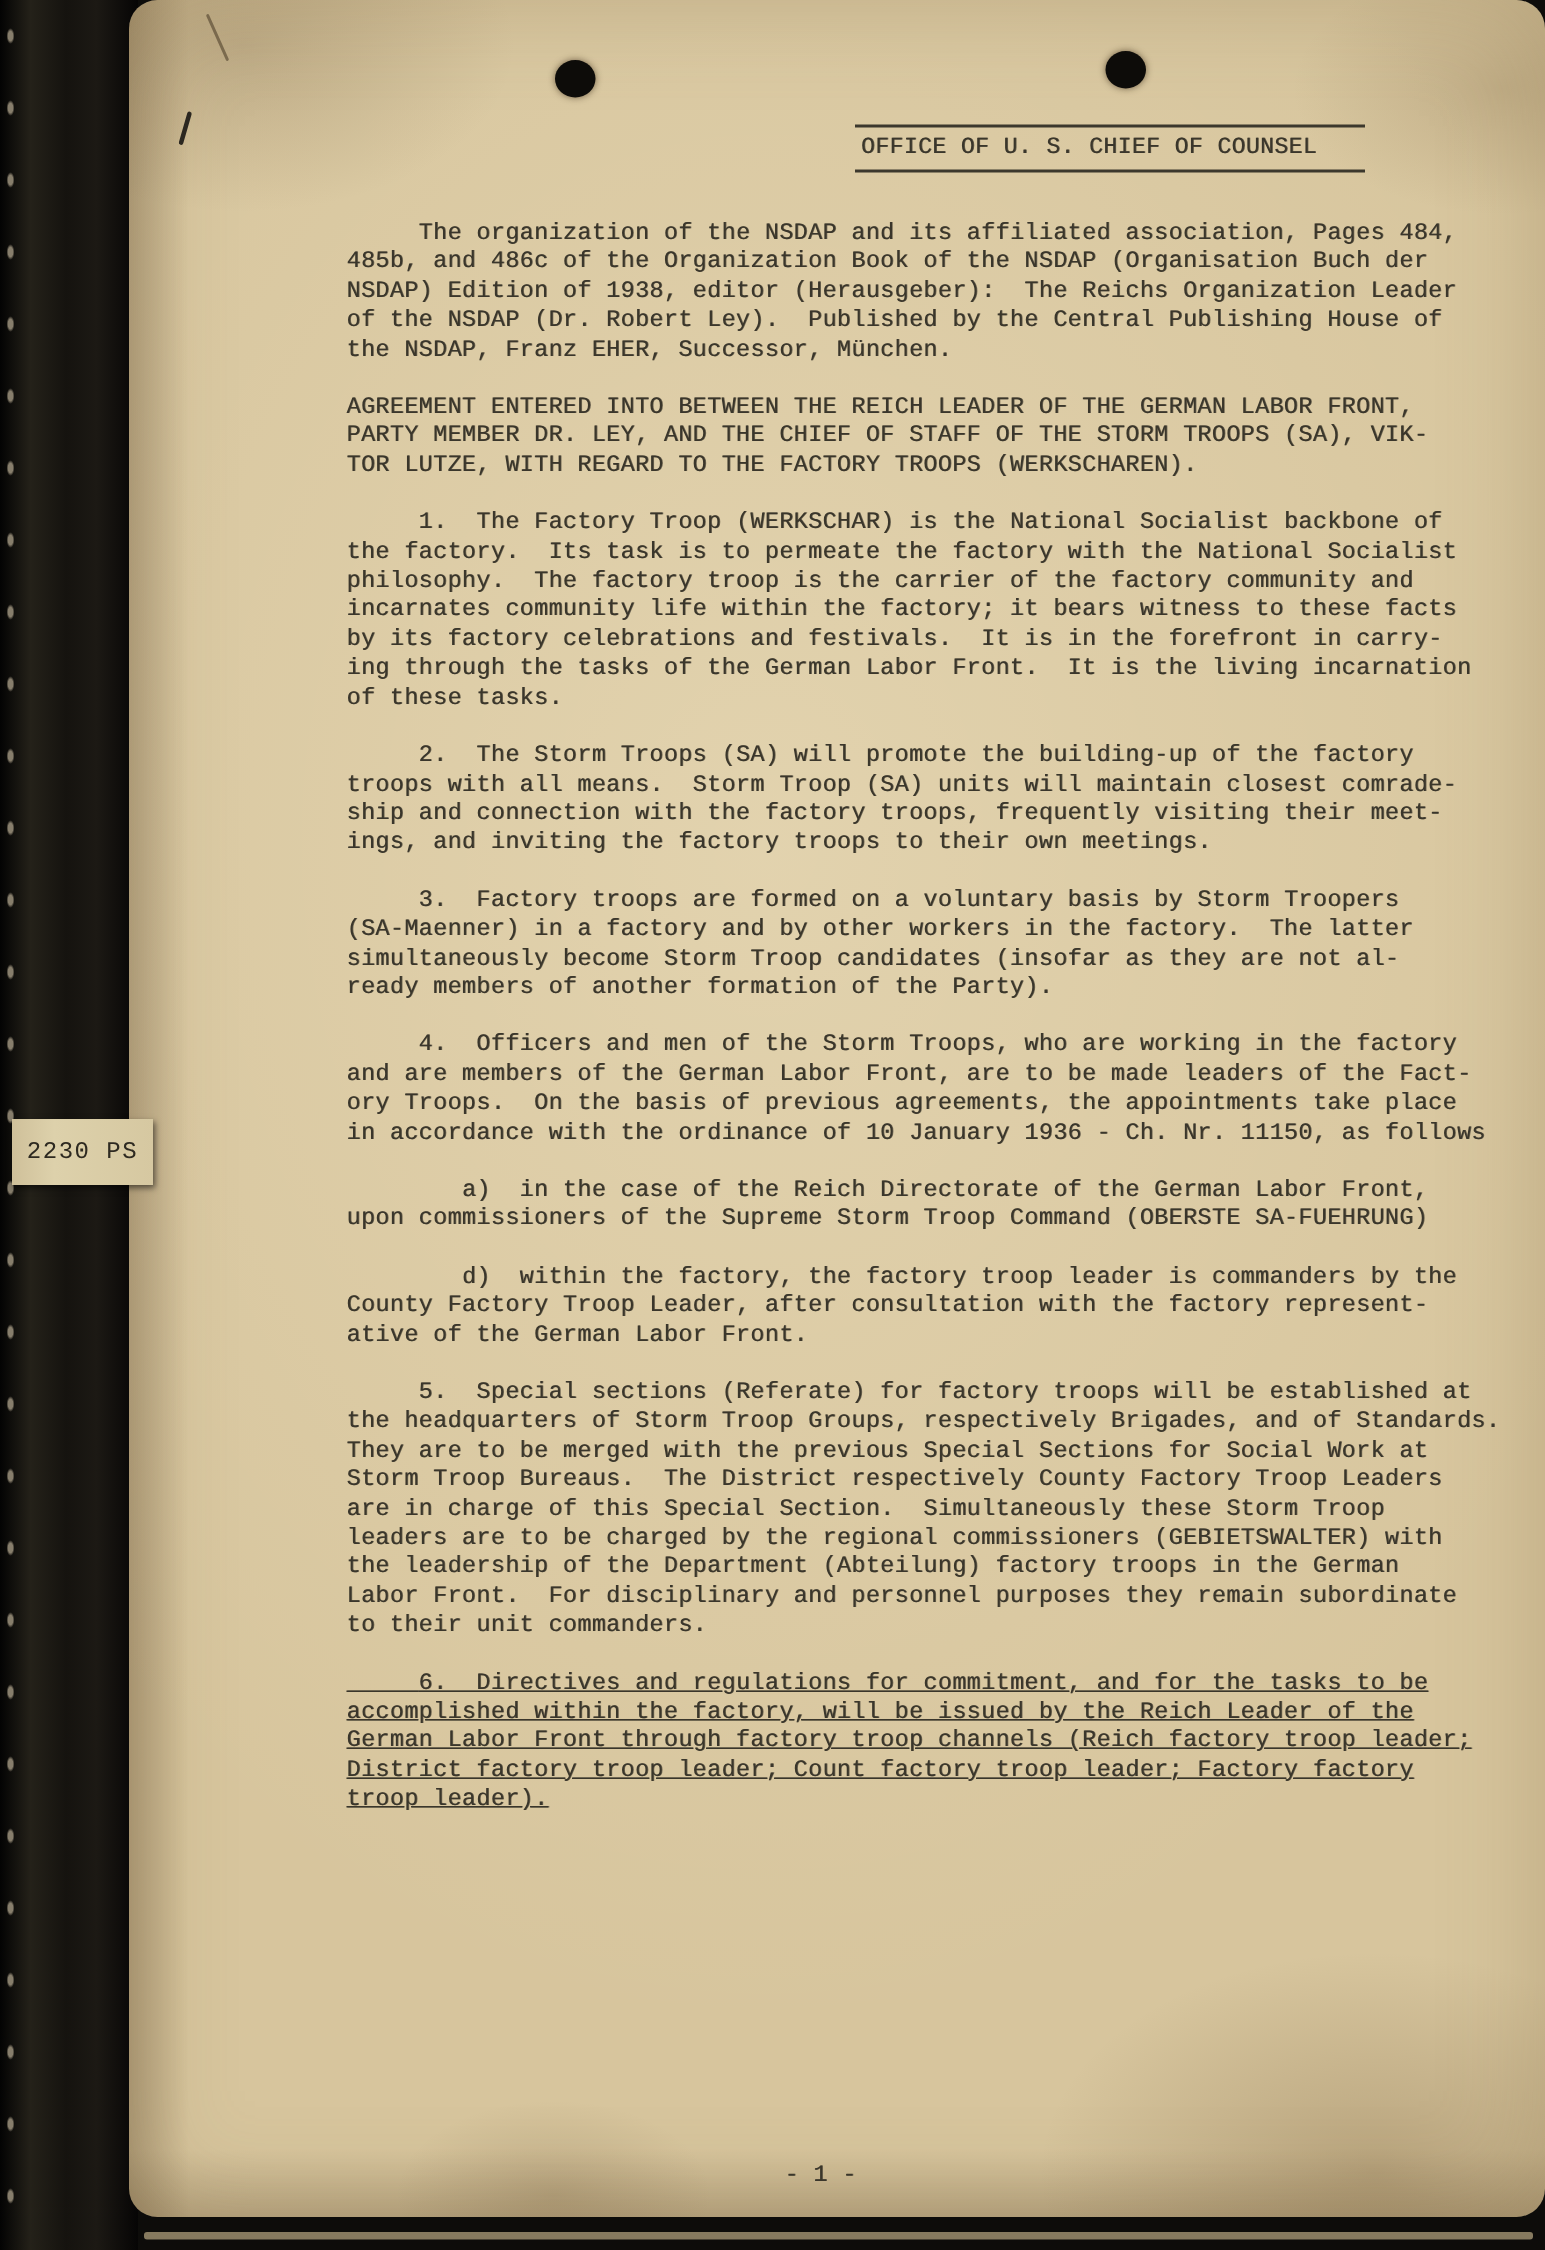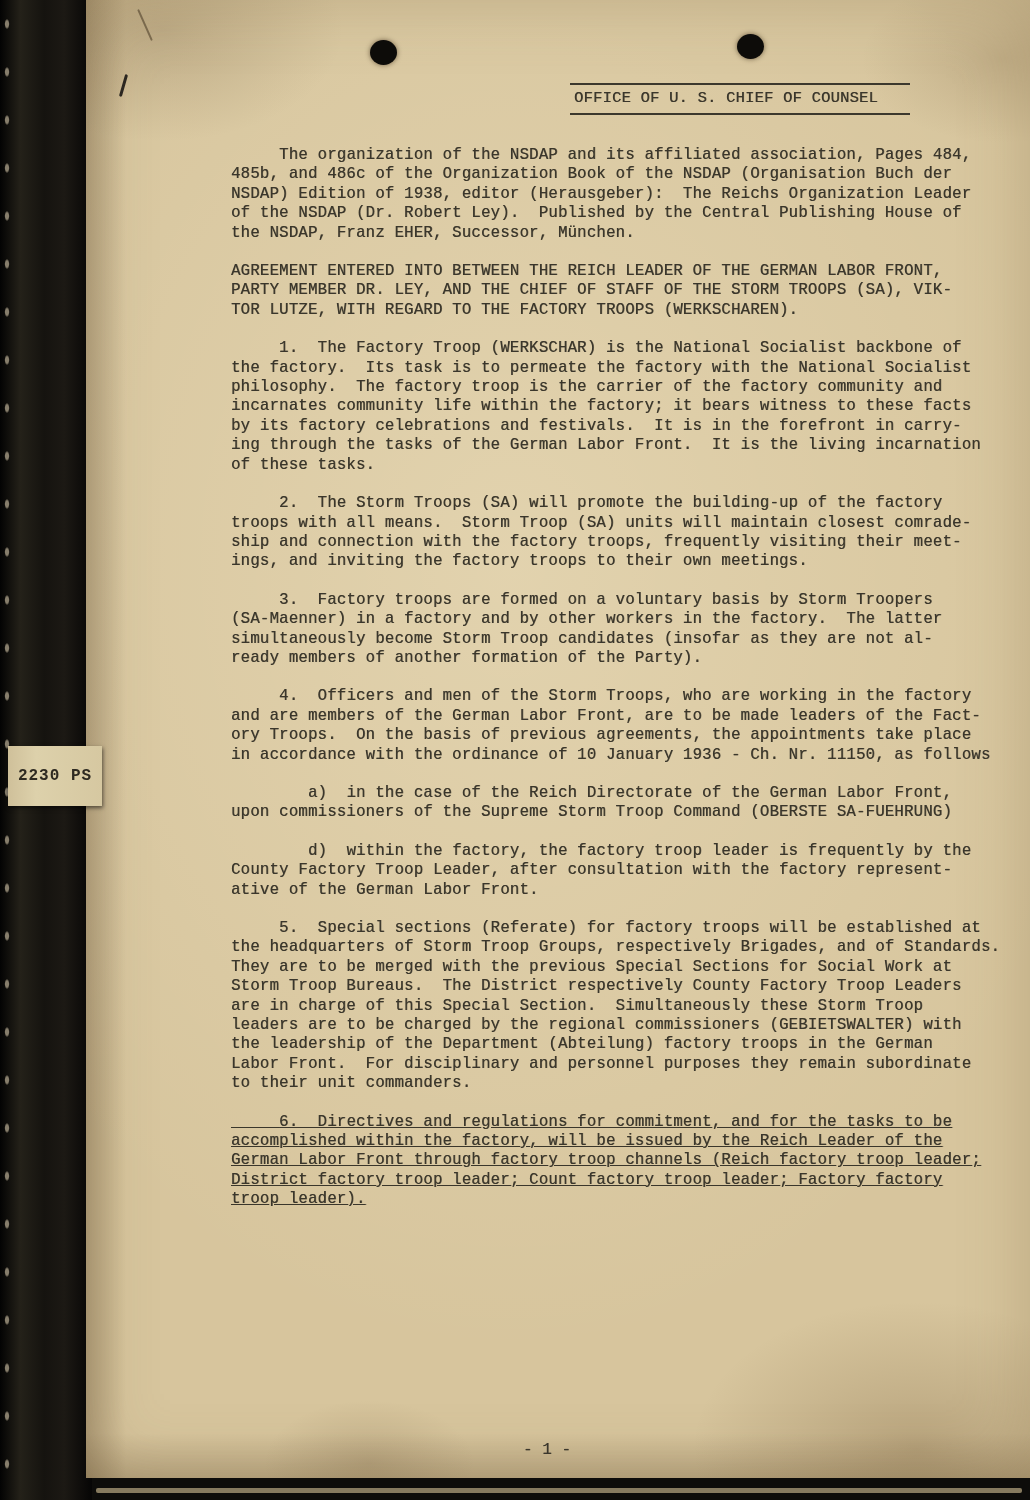--- a/index.html
+++ b/index.html
@@ -27,45 +27,46 @@
     background-color:#d7c59d;
     background-image:
       radial-gradient(ellipse 850px 1100px at 45% 38%, rgba(255,246,218,0.28), rgba(0,0,0,0) 72%),
       radial-gradient(ellipse 320px 210px at 88% 98%, rgba(115,90,55,0.30), rgba(0,0,0,0) 70%),
       radial-gradient(ellipse 260px 160px at 8% 2%, rgba(110,88,58,0.26), rgba(0,0,0,0) 70%),
       radial-gradient(ellipse 200px 120px at 97% 4%, rgba(118,94,60,0.22), rgba(0,0,0,0) 70%),
       radial-gradient(ellipse 150px 90px at 30% 99%, rgba(110,88,58,0.20), rgba(0,0,0,0) 70%),
       linear-gradient(90deg, rgba(85,65,40,0.30) 0px, rgba(0,0,0,0) 40px),
       linear-gradient(0deg, rgba(85,65,40,0.22) 0px, rgba(0,0,0,0) 45px);
     box-shadow: inset 0 0 70px rgba(120,95,55,0.30);
+    border-radius: 19px;
   }
   .under-paper {
     position:absolute; left:96px; right:8px; bottom:7px; height:5px;
     background:#c7b58d; opacity:.65; border-radius:2px;
   }
   .hole {
     position:absolute; border-radius:50%; background:#0d0c09;
     box-shadow:0 0 5px rgba(55,40,20,0.65);
   }
   .hole-1 { left:284px; top:40px; width:27px; height:25px; }
   .hole-2 { left:651px; top:34px; width:27px; height:25px; }
   .ink-mark {
     position:absolute; left:36px; top:74px; width:3px; height:23px;
     background:#2b2720; transform:rotate(16deg); border-radius:2px;
   }
   .tear-mark {
     position:absolute; left:58px; top:8px; width:2px; height:34px;
     background:rgba(70,55,35,0.55); transform:rotate(-24deg); border-radius:2px;
   }
   .tab {
-    position:absolute; left:8px; top:746px; width:94px; height:60px; z-index:6;
+    position:absolute; left:8px; top:746px; width:94px; height:44px; z-index:6;
     background:linear-gradient(90deg,#cfc09a 0%,#ddd1ab 30%,#d6c8a1 100%);
     box-shadow:1px 2px 4px rgba(0,0,0,0.55);
     display:flex; align-items:center; justify-content:center;
-    font-size:16px; font-weight:bold; color:#2e2a21; letter-spacing:1px;text-align:right;
+    font-size:16px; font-weight:normal; color:#2e2a21; letter-spacing:1px;text-align:right;
   }
   .header-box {
     position:absolute; left:484px; top:83px; width:340px;
     border-top:2px solid #3c382d;
     border-bottom:2px solid #3c382d;
     padding:3px 4px 5px 4px;
     font-size:15.5px; line-height:20px;
     color:#3a362b;
     text-shadow:0.5px 0 0.4px rgba(58,54,43,0.7);
     letter-spacing:0.2px;
@@ -129,21 +130,21 @@
     <div class="para">     3.  Factory troops are formed on a voluntary basis by Storm Troopers
 (SA-Maenner) in a factory and by other workers in the factory.  The latter
 simultaneously become Storm Troop candidates (insofar as they are not al-
 ready members of another formation of the Party).</div>
     <div class="para">     4.  Officers and men of the Storm Troops, who are working in the factory
 and are members of the German Labor Front, are to be made leaders of the Fact-
 ory Troops.  On the basis of previous agreements, the appointments take place
 in accordance with the ordinance of 10 January 1936 - Ch. Nr. 11150, as follows</div>
     <div class="para">        a)  in the case of the Reich Directorate of the German Labor Front,
 upon commissioners of the Supreme Storm Troop Command (OBERSTE SA-FUEHRUNG)</div>
-    <div class="para">        d)  within the factory, the factory troop leader is frequently by the
+    <div class="para">        d)  within the factory, the factory troop leader is commanders by the
 County Factory Troop Leader, after consultation with the factory represent-
 ative of the German Labor Front.</div>
     <div class="para">     5.  Special sections (Referate) for factory troops will be established at
 the headquarters of Storm Troop Groups, respectively Brigades, and of Standards.
 They are to be merged with the previous Special Sections for Social Work at
 Storm Troop Bureaus.  The District respectively County Factory Troop Leaders
 are in charge of this Special Section.  Simultaneously these Storm Troop
 leaders are to be charged by the regional commissioners (GEBIETSWALTER) with
 the leadership of the Department (Abteilung) factory troops in the German
 Labor Front.  For disciplinary and personnel purposes they remain subordinate

